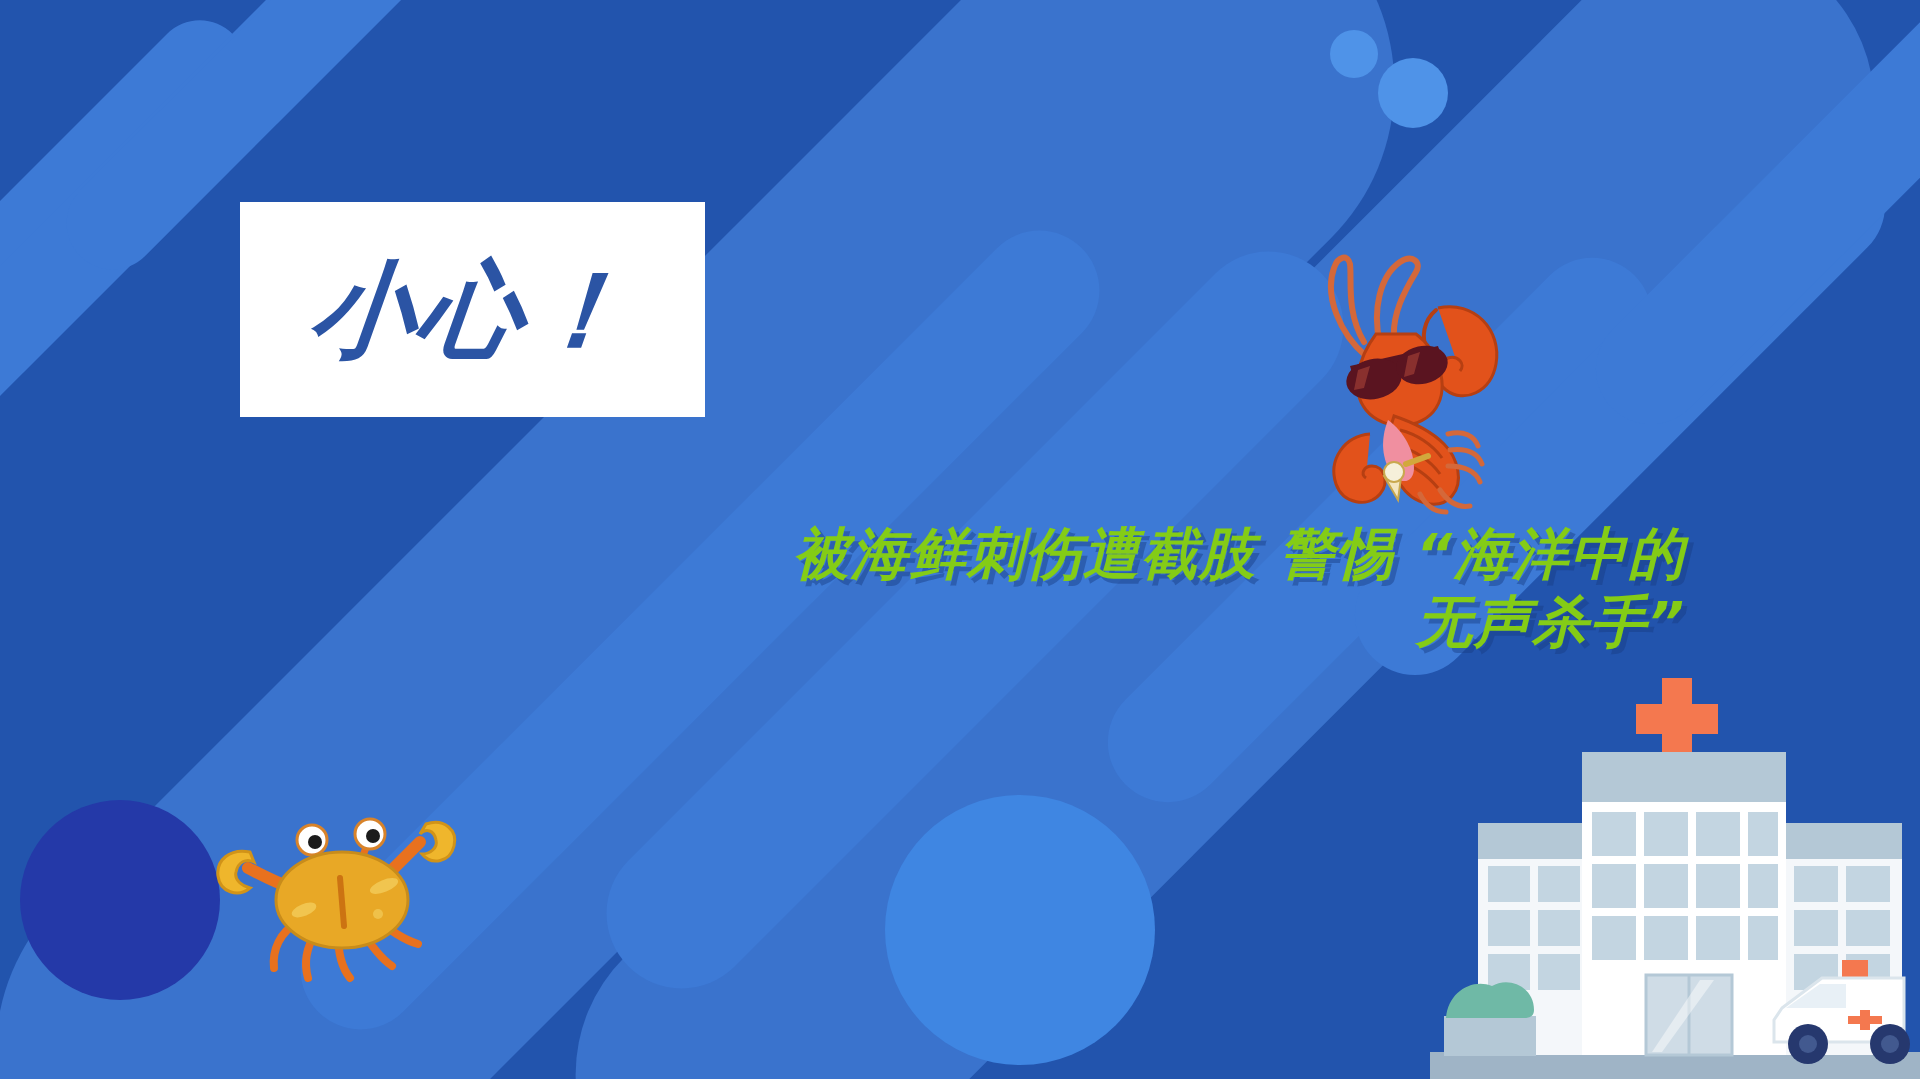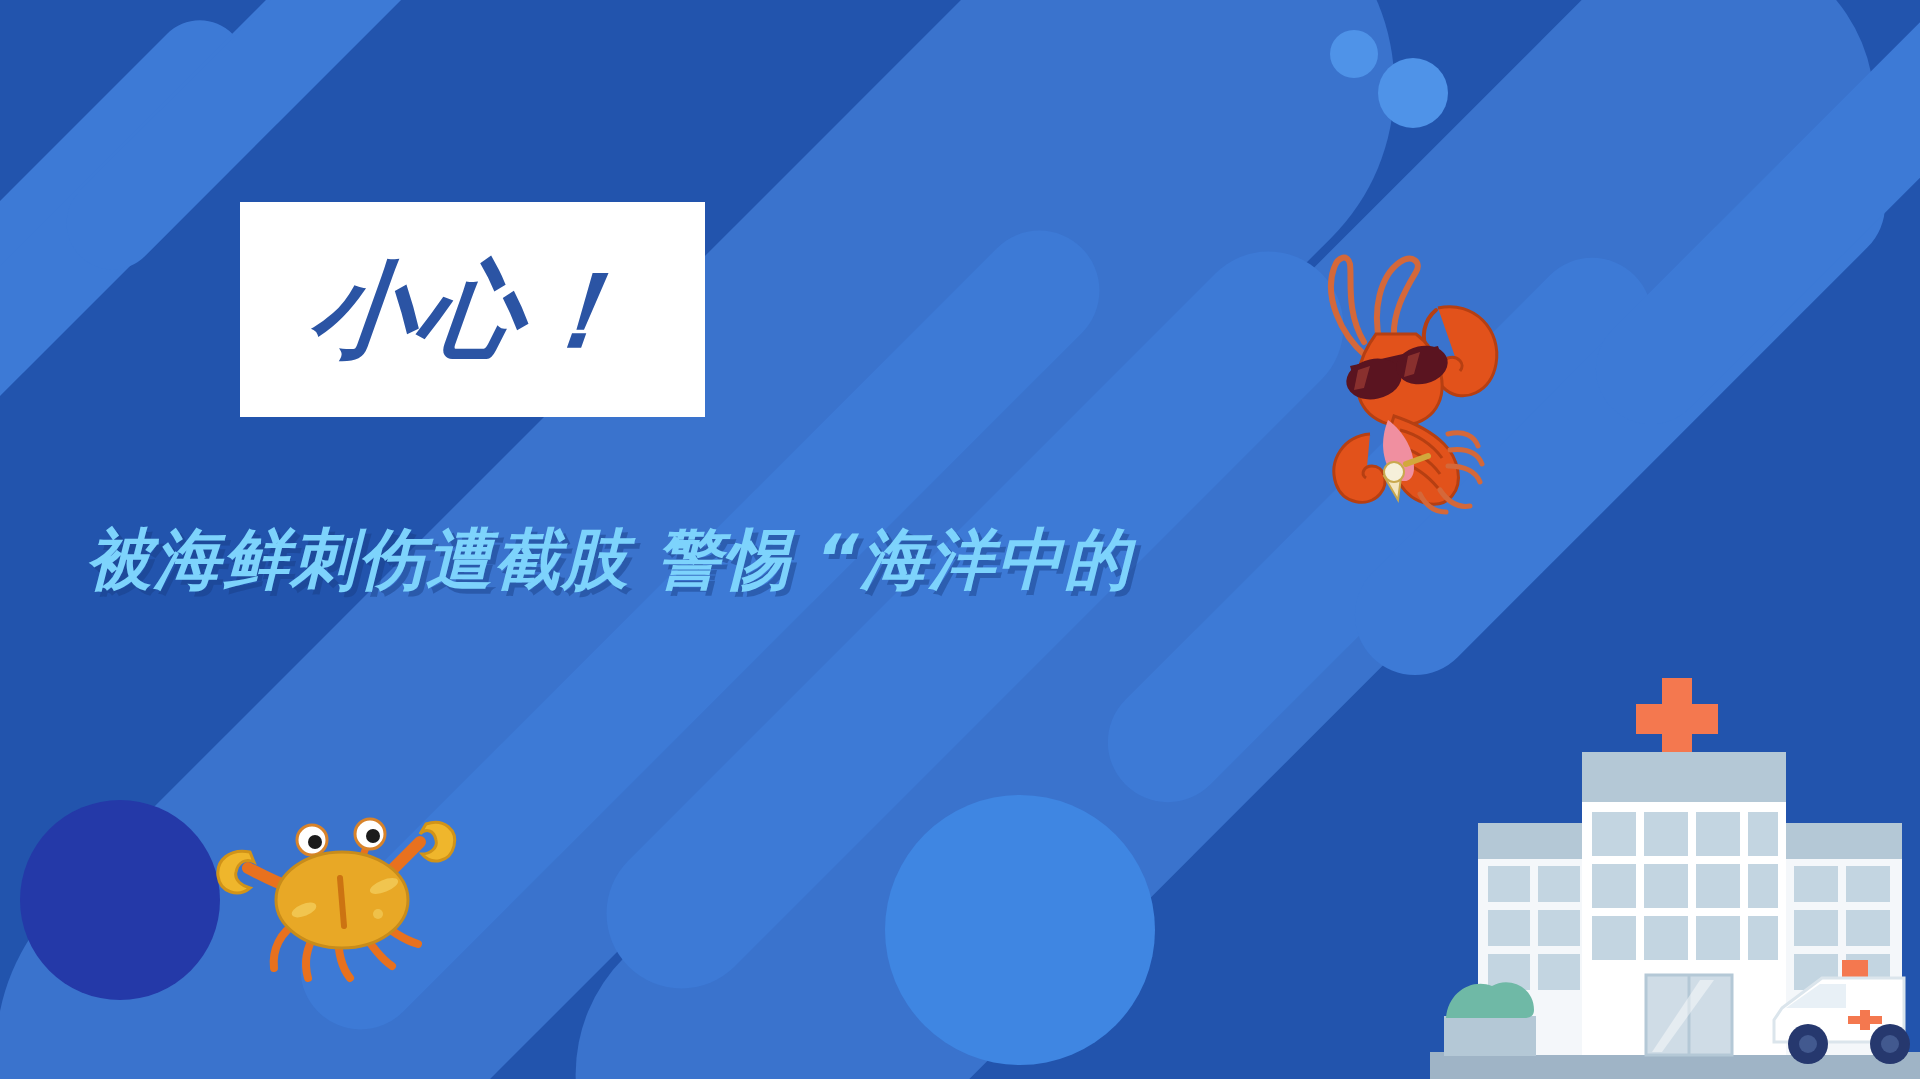--- a/index.html
+++ b/index.html
@@ -39,29 +39,30 @@
     text-shadow:3px 3px 0 #ffffff;
     white-space:nowrap;
     font-family:"DejaVu Sans","Liberation Sans",sans-serif;
   }
   
   .headline{
     position:absolute;left:86px;top:520px;width:1600px;
     z-index:6;
   }
   .headline-line{
-    color:#7dd3fc;
-    font-size:66px;
+    color:#84cc16;
+    font-size:56px;
     font-weight:900;
     font-style:italic;
     line-height:1.22;
     letter-spacing:2px;
     white-space:nowrap;
     text-shadow:5px 5px 0 rgba(25,60,130,.45);
     font-family:"DejaVu Sans","Liberation Sans",sans-serif;
+    text-align:right;
   }
   
   .lobster{position:absolute;left:1288px;top:238px;width:220px;height:280px;z-index:7;}
   .crab{position:absolute;left:188px;top:782px;width:270px;height:200px;z-index:7;}
   .hospital{position:absolute;left:1430px;top:660px;width:500px;height:420px;z-index:7;}
   svg{display:block;overflow:visible;}
 </style>
 </head>
 <body>
 
@@ -92,20 +93,21 @@
     <div class="circle" style="left:20px;top:800px;width:200px;height:200px;background:#2439a8;"></div>
 
   </div>
 
   <div class="title-card">
     <div class="title-card-text">小心！</div>
   </div>
 
   <div class="headline">
     <div class="headline-line">被海鲜刺伤遭截肢  警惕 “海洋中的</div>
+    <div class="headline-line">无声杀手”</div>
   </div>
 
   <div class="lobster">
     <svg viewBox="0 0 220 280" width="220" height="280">
       <g>
         <path d="M78 118 C52 96 36 58 46 30 C50 18 60 16 62 26 C64 42 58 74 76 104" fill="none" stroke="#d4683a" stroke-width="6" stroke-linecap="round"></path>
         <path d="M92 106 C84 72 92 38 112 24 C124 16 134 24 128 34 C116 54 104 76 106 102" fill="none" stroke="#d4683a" stroke-width="6" stroke-linecap="round"></path>
       </g>
 
       <g>

